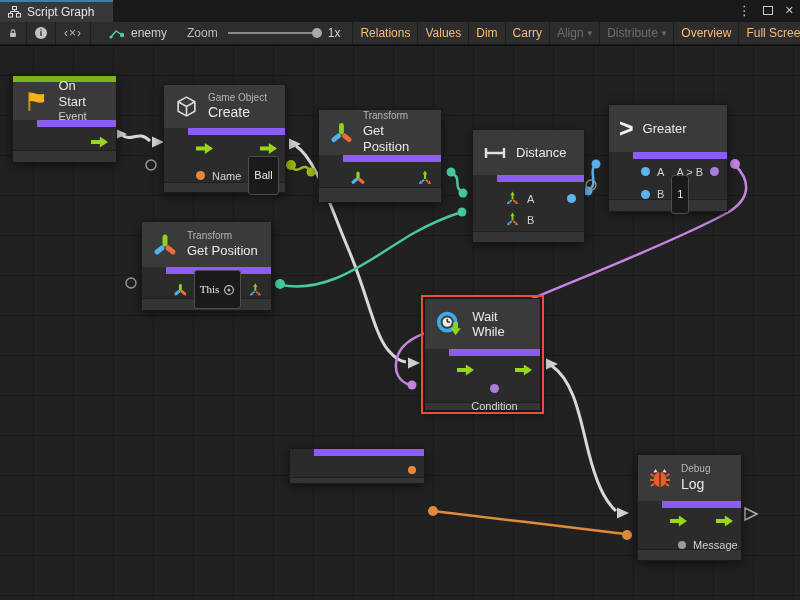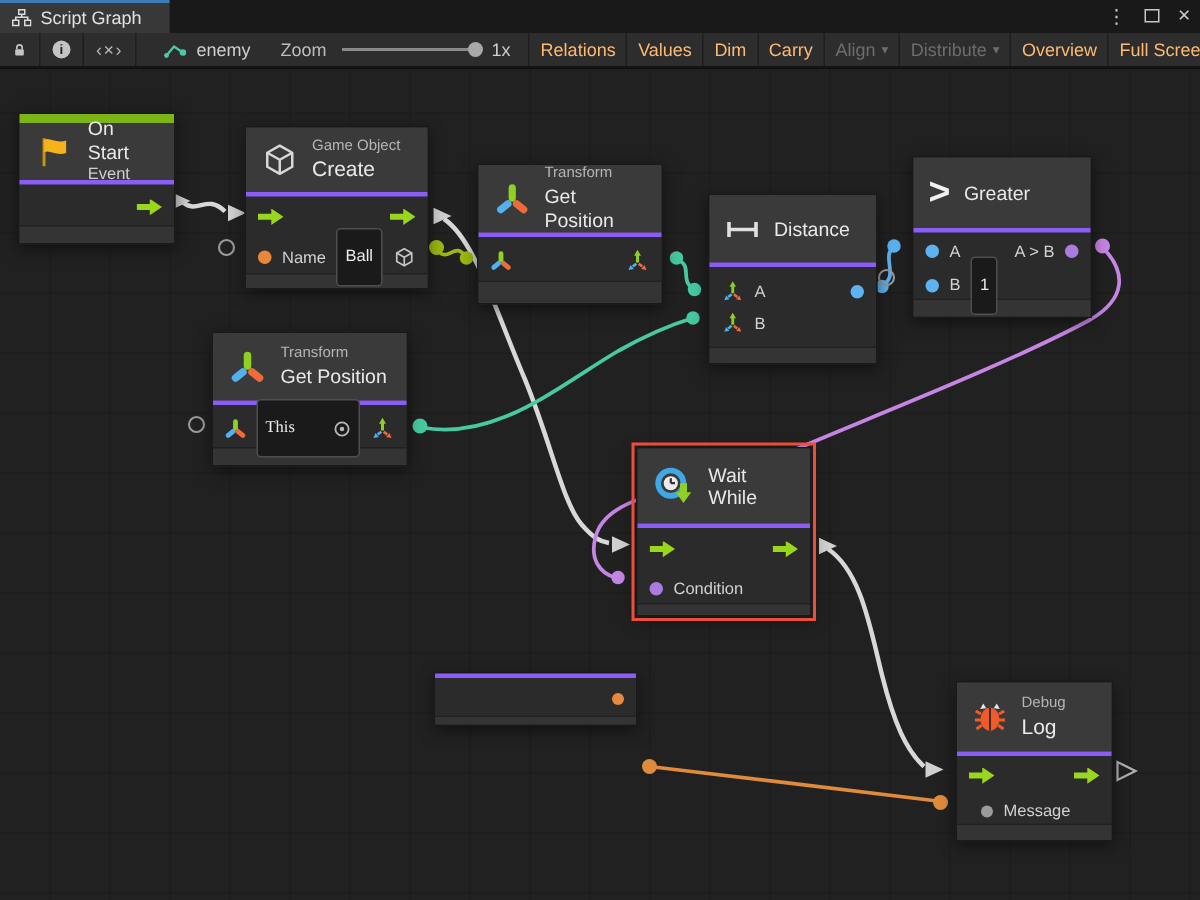--- a/index.html
+++ b/index.html
@@ -33,21 +33,21 @@
     background-size:40px 40px;background-position:-7px -11px;}
   #wire-layer{position:absolute;left:0;top:0;width:800px;height:555px;}
 
   
   .node{position:absolute;background:#2b2b2b;border:1px solid #191919;box-shadow:0 3px 10px rgba(0,0,0,.5);color:#e4e4e4;}
   .hdr{background:#3a3a3a;display:flex;align-items:center;gap:9px;padding:0 10px;}
   .titles{display:flex;flex-direction:column;justify-content:center;line-height:1.25;}
   .t-cat{font-size:10px;color:#b5b5b5;}
   .t-main{font-size:13px;color:#e9e9e9;}
   .t-big{font-size:14px;}
-  .rows{border-top:3px solid #8b5cf6;background:#2b2b2b;}
+  .rows{border-top:7px solid #8b5cf6;background:#2b2b2b;margin-left:24px;}
   .row{display:flex;align-items:center;gap:7px;padding:0 8px;font-size:11px;color:#d2d2d2;}
   .ftr{border-top:1px solid #202020;background:#343434;}
   .event-bar{height:6px;background:var(--event_green);}
   .dot{width:9px;height:9px;border-radius:50%;flex:0 0 auto;}
   .flow-arrow{width:17px;height:11px;background:var(--flow_green);flex:0 0 auto;
     clip-path:polygon(0 32%,52% 32%,52% 0,100% 50%,52% 100%,52% 68%,0 68%);}
   .field{background:#1a1a1a;border:1px solid #4e4e4e;border-radius:3px;color:#ececec;font-size:11px;
     padding:12px 5px;line-height:13px;white-space:nowrap;display:flex;align-items:center;gap:4px;}
   .sel-ring{position:absolute;left:-4px;top:-4px;right:-4px;bottom:-4px;border:2px solid var(--selection_red);pointer-events:none;}
   .ml{margin-left:auto;}
@@ -361,21 +361,21 @@
         <rect x="19.5" y="13" width="5" height="7" fill="#8ed122"></rect>
         <path d="M16.5 19.5 H27.5 L22 27 Z" fill="#8ed122"></path>
       </svg>
       <span class="t-main">Wait While</span>
     </div>
     <div class="rows" style="height:53px;">
       <div class="row" style="height:28px;justify-content:space-between;">
         <span class="flow-arrow"></span>
         <span class="flow-arrow"></span>
       </div>
-      <div class="row" style="height:25px;">
+      <div class="row" style="height:25px;flex-direction:column;">
         <span class="dot" style="background:var(--purple_dot);"></span>
         <span>Condition</span>
       </div>
     </div>
     <div class="ftr" style="height:8px;"></div>
   </div>
 
   <div class="node" style="left:289px;top:402px;width:136px;">
     <div class="rows" style="height:28px;">
       <div class="row" style="height:28px;">

